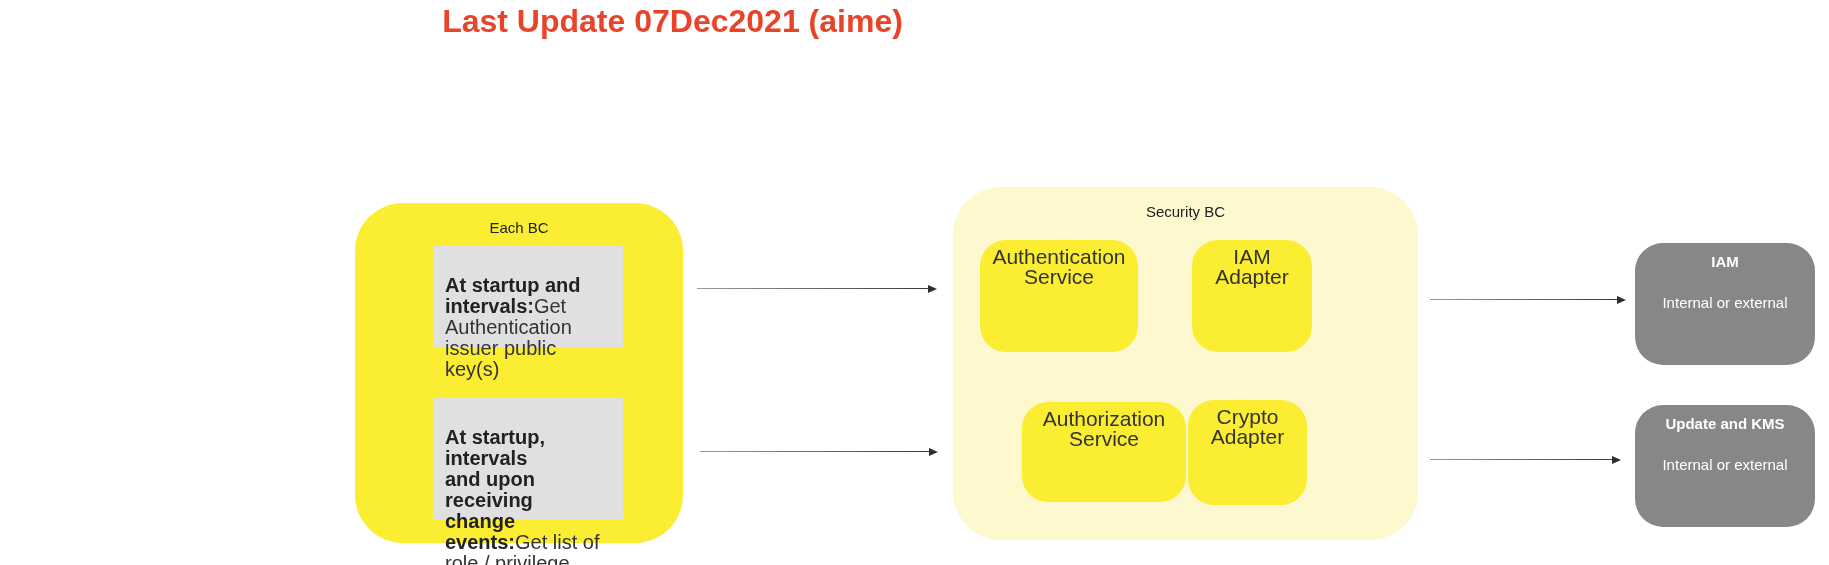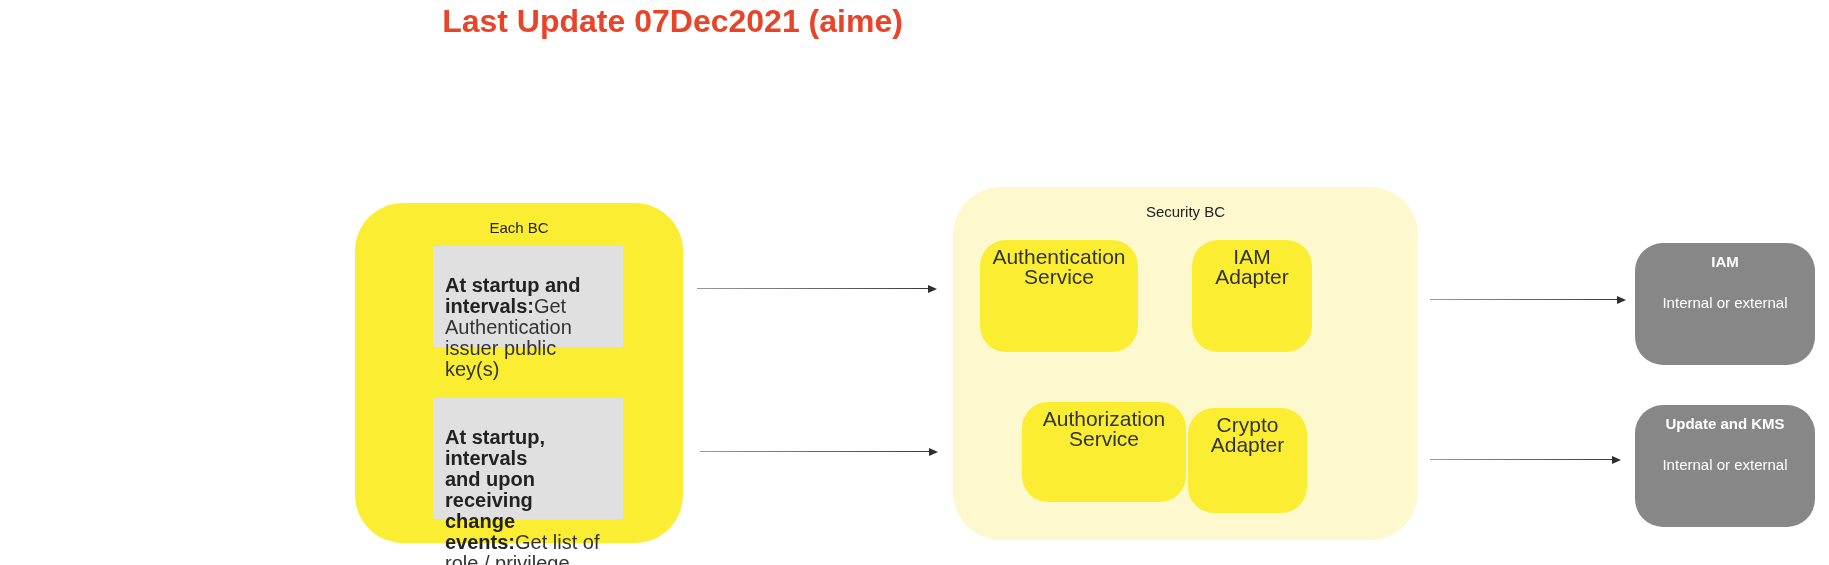--- a/index.html
+++ b/index.html
@@ -58,21 +58,21 @@
   }
   .svc{
     position:absolute;
     background:#fbee32;border-radius:26px;
     text-align:center;font-size:21px;line-height:20px;color:#333333;
     padding-top:7px;box-sizing:border-box;
   }
   #svc-authentication{left:27px;top:53px;width:158px;height:112px;}
   #svc-iam-adapter{left:239px;top:53px;width:120px;height:112px;}
   #svc-authorization{left:29px;top:215px;width:164px;height:100px;margin-left:40px;}
-  #svc-crypto-adapter{left:235px;top:221px;width:119px;height:105px;}
+  #svc-crypto-adapter{left:235px;top:213px;width:119px;height:105px;}
   .svc .gap{}
 
   
   .ext{
     position:absolute;left:1635px;width:180px;height:122px;
     background:#878787;border-radius:28px;
     color:#ffffff;text-align:center;
     padding-top:9px;box-sizing:border-box;
     font-size:15px;line-height:20px;
   }

